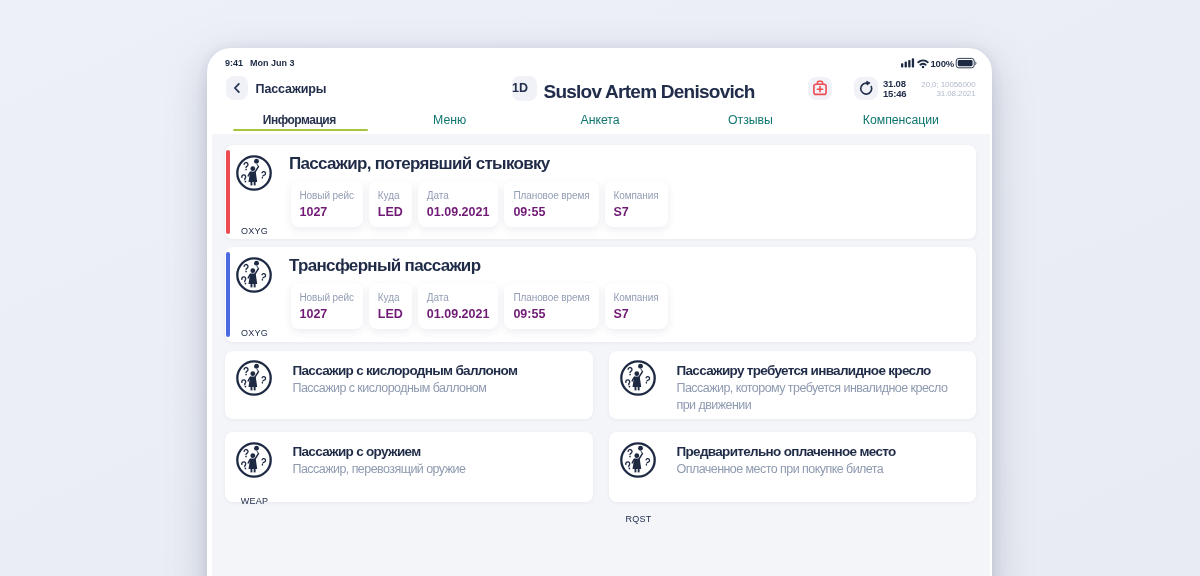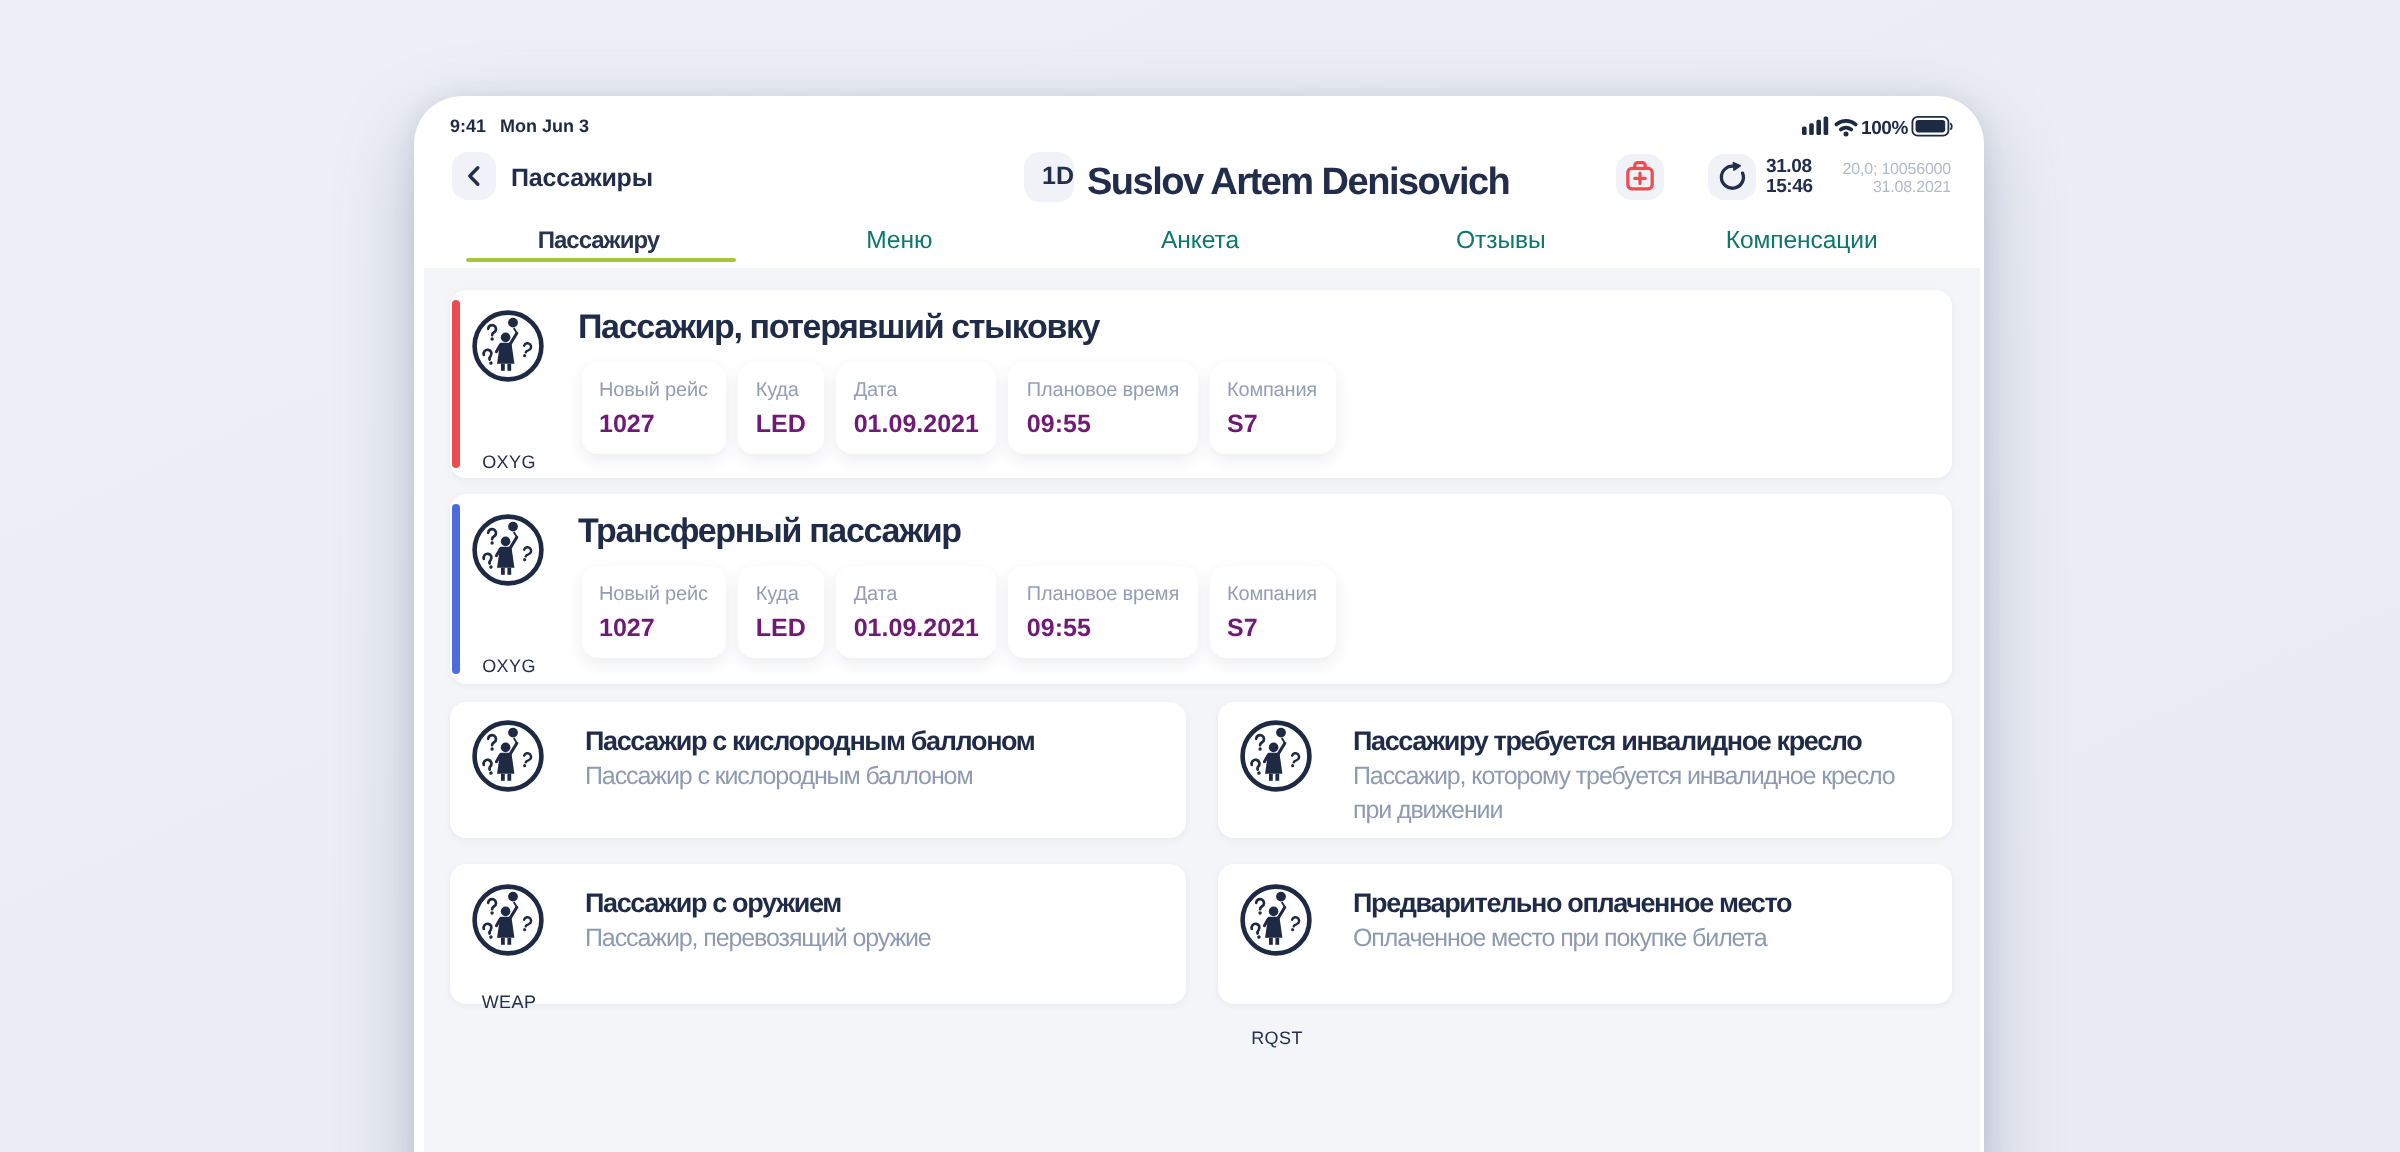--- a/index.html
+++ b/index.html
@@ -87,21 +87,21 @@
       </g>
     </svg>
 
     <div class="btn" style="left:18.5px; top:28px; width:22.5px; height:24px;">
       <svg width="22.5" height="24" viewBox="0 0 22.5 24">
         <path d="M12.9 7.9 L8.9 12 L12.9 16.1" fill="none" stroke="#222e4c" stroke-width="1.7" stroke-linecap="round" stroke-linejoin="round"></path>
       </svg>
     </div>
     <div class="abs hdr-title" style="left:48.5px; top:33.5px;">Пассажиры</div>
 
-    <div class="btn" style="left:305px; top:28px; width:25px; height:25px; text-align:right;">
+    <div class="btn" style="left:305px; top:28px; width:25px; height:25px; text-align:left;">
       <div style="font-size:12.5px; font-weight:700; line-height:25px; color:#222e4c;">1D</div>
     </div>
     <div class="abs name" style="left:336.5px; top:32.5px;">Suslov Artem Denisovich</div>
 
     <div class="btn" style="left:600.5px; top:29px; width:24px; height:22.5px;">
       <svg width="24" height="22.5" viewBox="0 0 24 22.5">
         <g fill="none" stroke="#ee4b52" stroke-width="1.6" stroke-linejoin="round">
           <rect x="5.9" y="7.2" width="12.2" height="10.2" rx="2"></rect>
           <path d="M9.4 7 v-1.2 a1.5 1.5 0 0 1 1.5 -1.5 h2.2 a1.5 1.5 0 0 1 1.5 1.5 V7"></path>
           <path d="M12 9.6 v5.2 M9.4 12.2 h5.2" stroke-linecap="round"></path>
@@ -111,21 +111,21 @@
     <div class="btn" style="left:646.5px; top:29px; width:24px; height:22.5px;">
       <svg width="24" height="22.5" viewBox="0 0 24 22.5">
         <path d="M12.9 6.15 A5.5 5.5 0 1 0 17.3 9.55" fill="none" stroke="#222e4c" stroke-width="1.65" stroke-linecap="round"></path>
         <path d="M16.1 5.9 L12.7 4.3 L13.0 8.1 Z" fill="#222e4c" stroke="#222e4c" stroke-width="0.8" stroke-linejoin="round"></path>
       </svg>
     </div>
     <div class="abs" style="left:676px; top:31px; font-size:9.5px; font-weight:700; color:#222e4c; line-height:9.6px; letter-spacing:-0.2px;">31.08<br>15:46</div>
     <div class="abs" style="left:640px; top:32px; width:128.5px; text-align:right; font-size:8px; color:#b0bacc; line-height:9.4px; letter-spacing:-0.1px;">20,0; 10056000<br>31.08.2021</div>
 
     <div class="tabs">
-      <div class="tab active">Пассажиру</div>
+      <div class="tab active">Информация</div>
       <div class="tab">Меню</div>
       <div class="tab">Анкета</div>
       <div class="tab">Отзывы</div>
       <div class="tab">Компенсации</div>
     </div>
     <div class="underline"></div>
 
     <div class="card" style="left:17.5px; top:97px; width:751px; height:93.5px;">
       <div class="bar red"></div>
       <svg class="icon">

